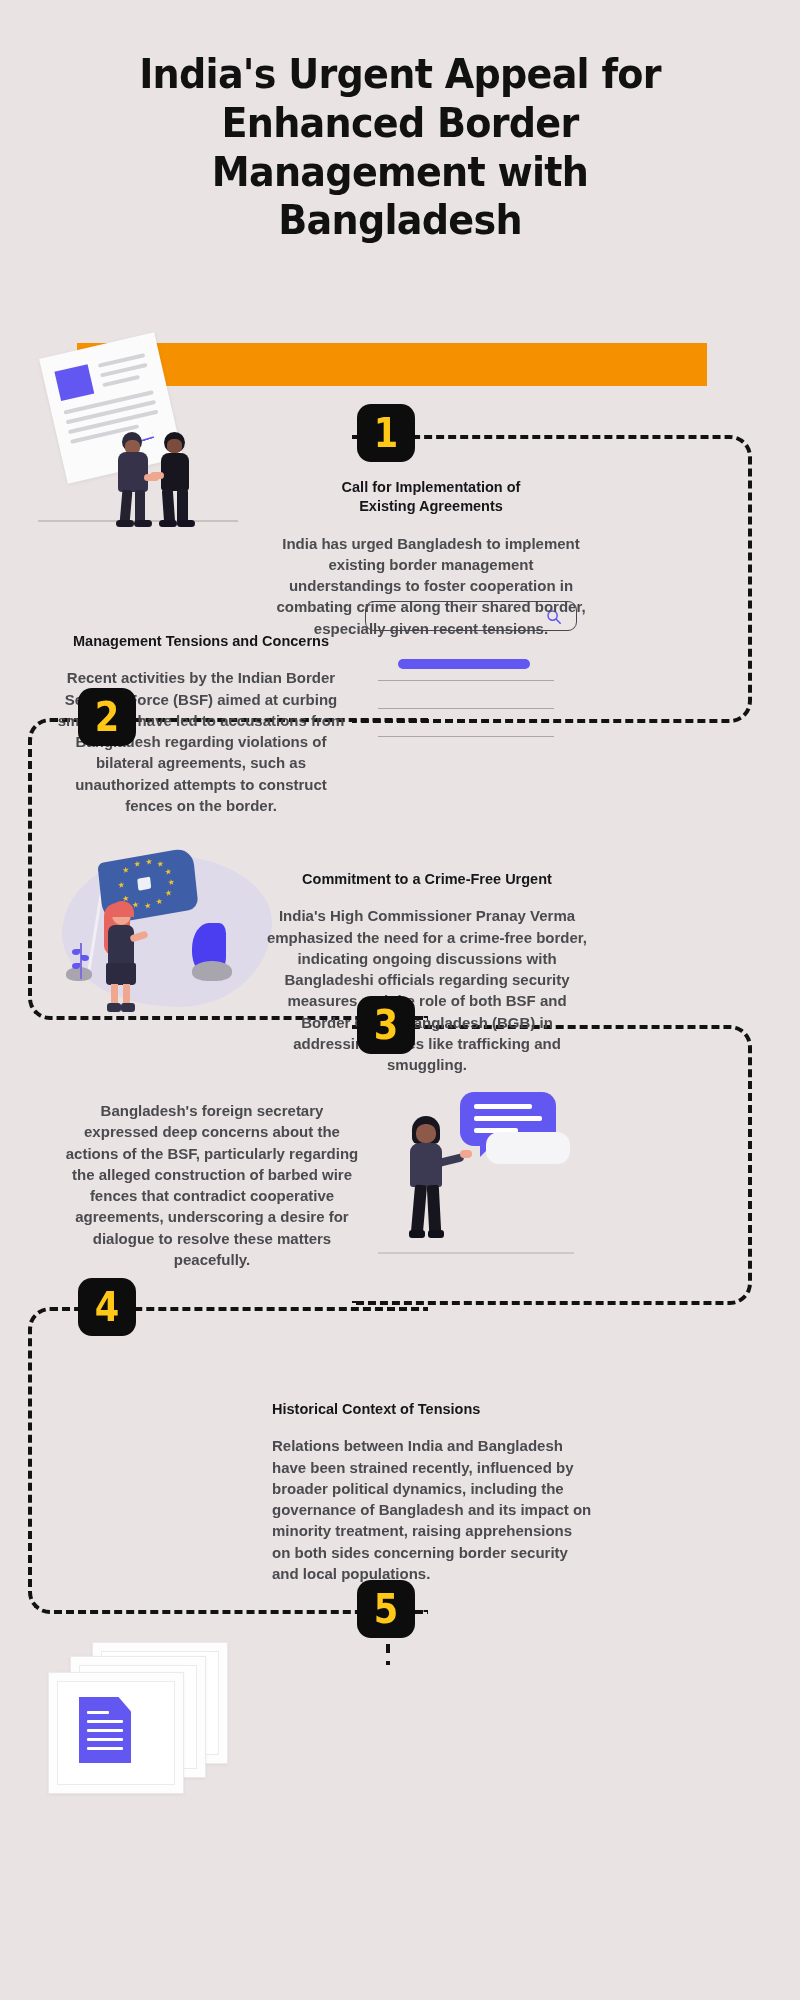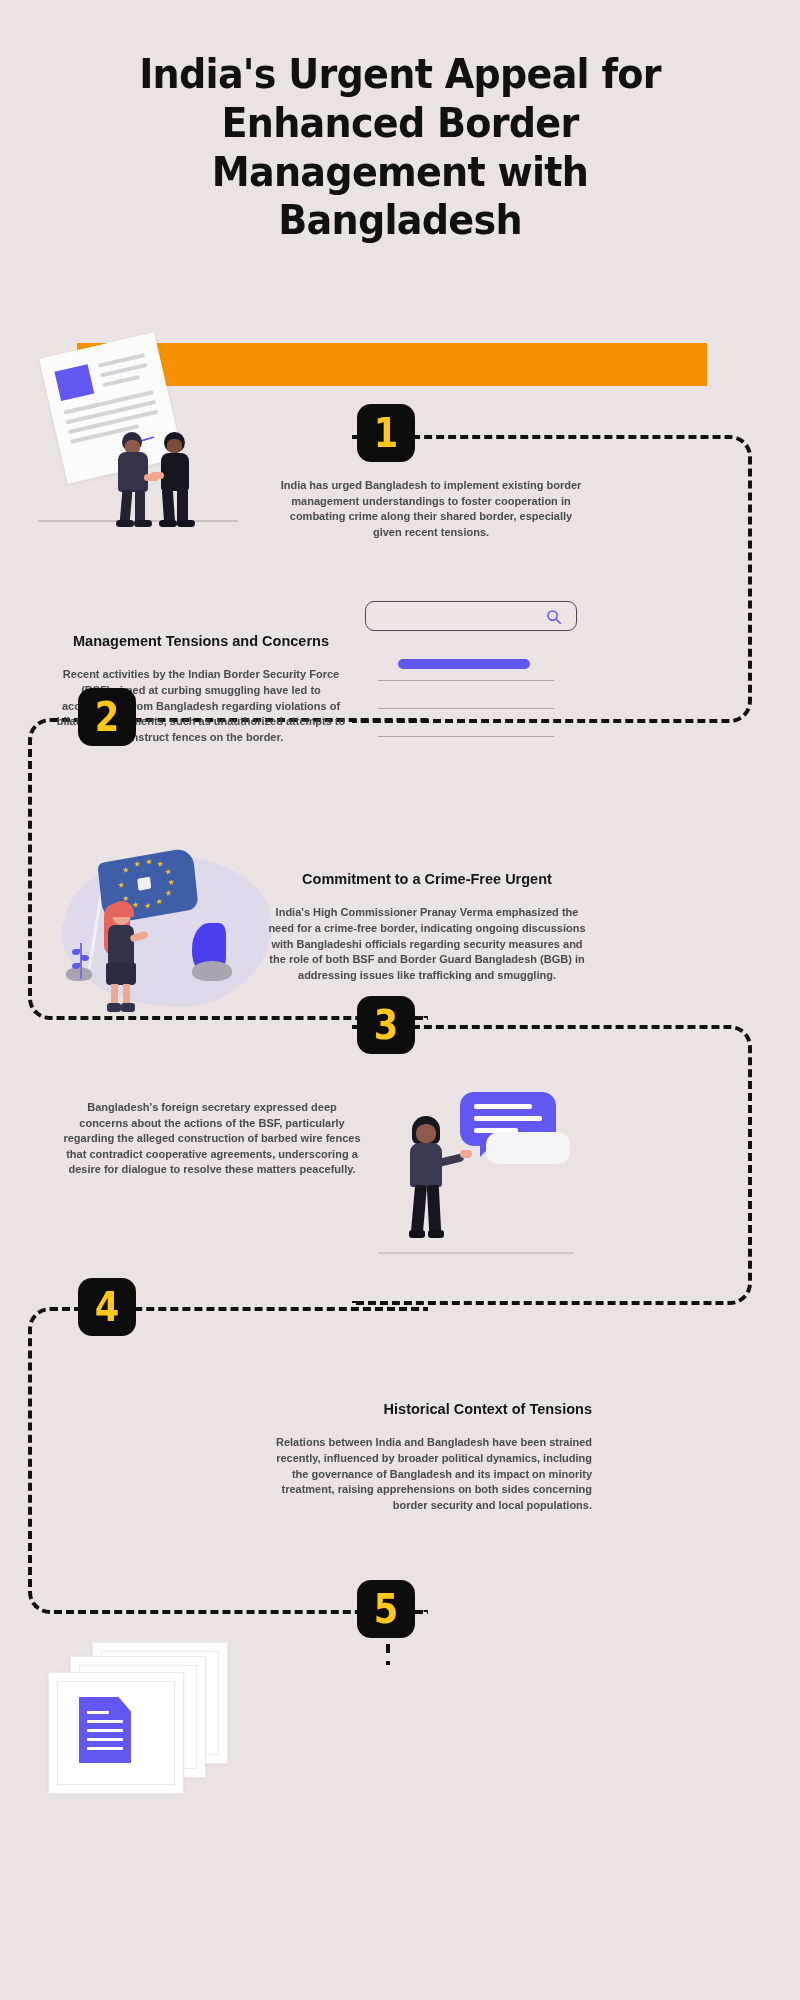--- a/index.html
+++ b/index.html
@@ -94,31 +94,31 @@
   .sec-head {
     font-family:"Liberation Sans", sans-serif;
     font-size:14.5px;
     font-weight:700;
     color:#16161a;
     line-height:1.33;
     margin-bottom:16px;
   }
   .sec-body {
     font-family:"Liberation Sans", sans-serif;
-    font-size:11px;
+    font-size:15px;
     font-weight:700;
     color:#4a4a4f;
     line-height:1.42;
   }
   #text-1 { left:276px; top:478px; width:310px; text-align:center; }
   #text-2 { left:50px; top:632px; width:302px; text-align:center; }
   #text-2 .sec-head { text-align:center; }
   #text-3 { left:262px; top:870px; width:330px; text-align:center; }
   #text-4 { left:62px; top:1100px; width:300px; text-align:center; }
-  #text-5 { left:272px; top:1400px; width:320px; text-align:right; }
+  #text-5 { left:272px; top:1400px; width:320px; text-align:left; }
 
   
   #illus-1 { position:absolute; left:30px; top:336px; width:240px; height:200px; }
   #illus-1 .shadow-line {
     position:absolute; left:8px; bottom:14px; width:200px; height:2px;
     background:rgba(160,152,150,0.45);
   }
   #illus-1 .paper {
     position:absolute; left:22px; top:8px; width:118px; height:128px;
     background:#fbfbfb; transform:rotate(-13deg);
@@ -259,20 +259,24 @@
   <span>3</span>
 </div>
 <div class="num-badge" id="badge-4">
   <span>4</span>
 </div>
 <div class="num-badge" id="badge-5">
   <span>5</span>
 </div>
 
 <div class="sec-text" id="text-1">
+  <div class="sec-head">
+    <span>Call for Implementation of</span><br>
+    <span>Existing Agreements</span>
+  </div>
   <div class="sec-body">India has urged Bangladesh to implement existing border management understandings to foster cooperation in combating crime along their shared border, especially given recent tensions.</div>
 </div>
 
 <div id="illus-1">
   <div class="shadow-line"></div>
   <div class="paper">
     <div class="sq"></div>
     <div class="ln" style="left:56px; top:18px; width:48px;"></div>
     <div class="ln" style="left:56px; top:28px; width:48px;"></div>
     <div class="ln" style="left:56px; top:38px; width:38px;"></div>

